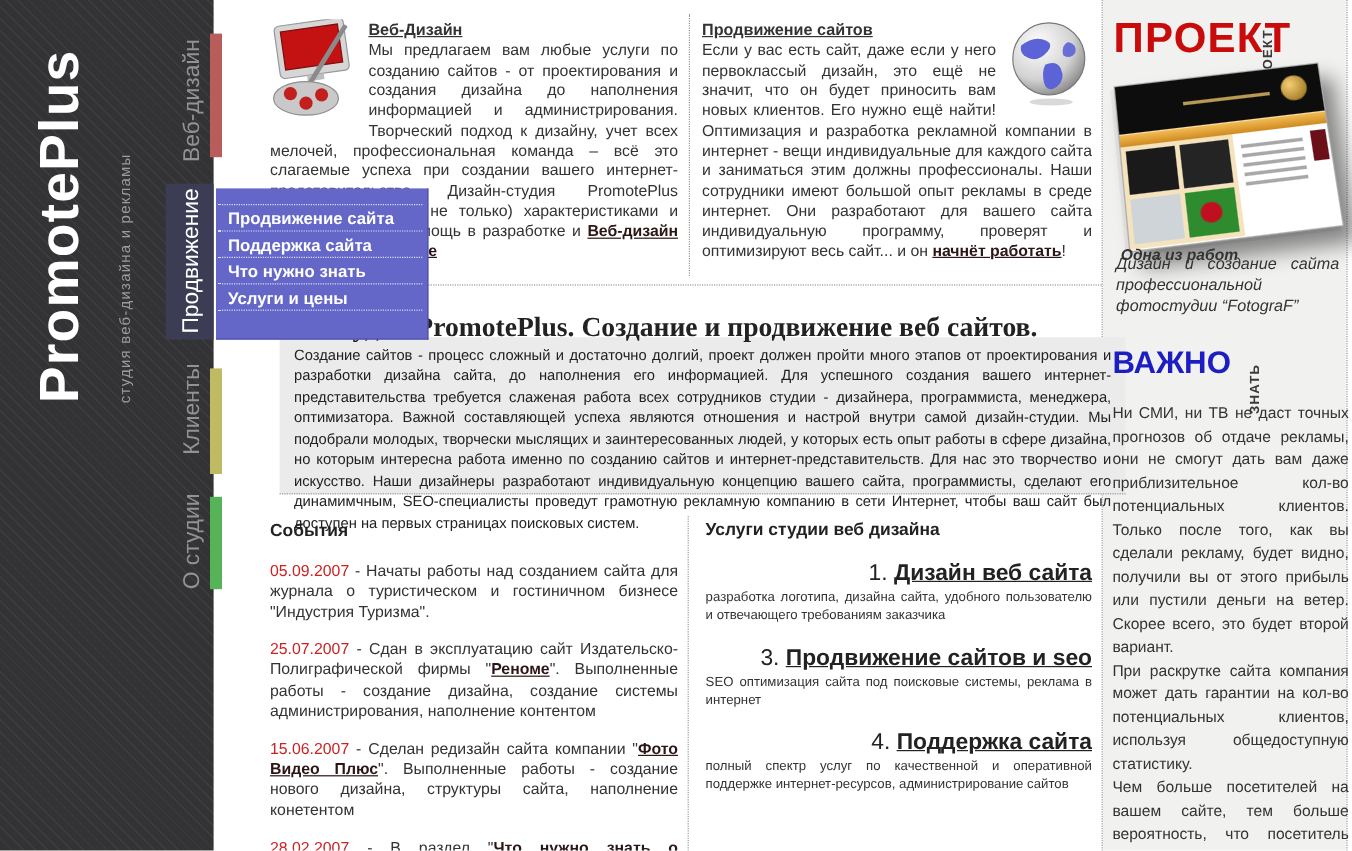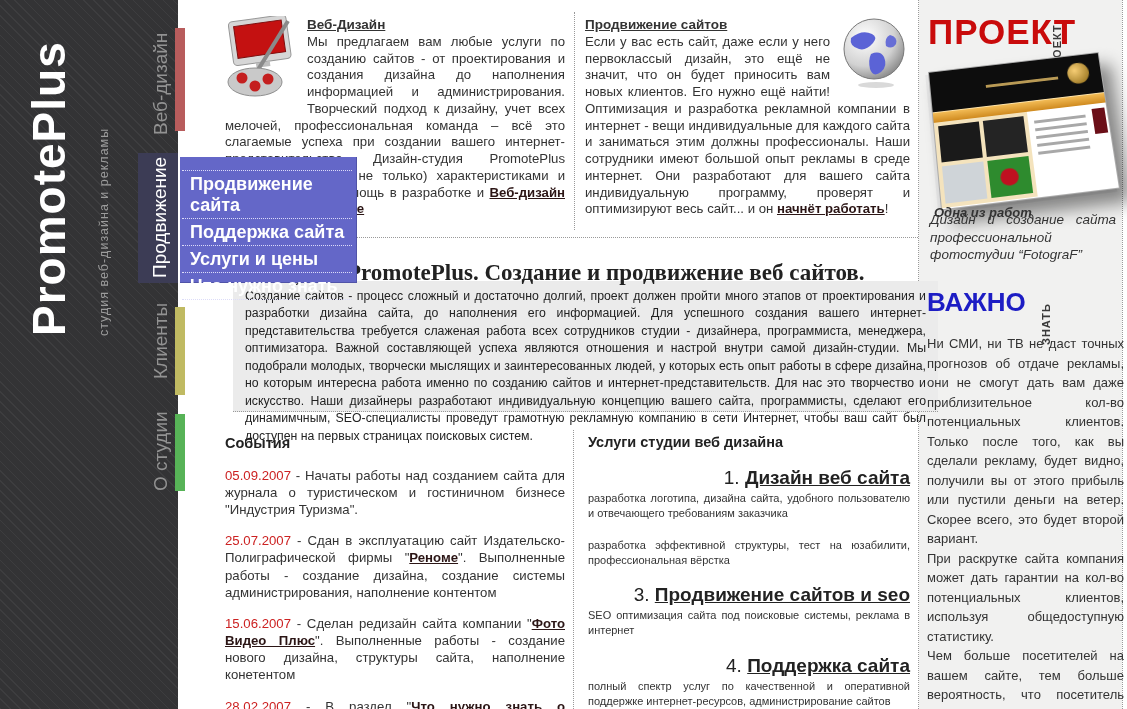--- a/index.html
+++ b/index.html
@@ -20,21 +20,21 @@
   .nav-studiolabel{left:150px;top:407px;height:84px;}
   .tab-bar{position:absolute;left:175px;width:10px;z-index:6;}
   .bar-red{top:28px;height:103px;background:#b85c5c;}
   .bar-yellow{top:307px;height:88px;background:#c0ba62;}
   .bar-green{top:414px;height:77px;background:#57b357;}
 
   
   .dropdown{position:absolute;left:180px;top:157px;width:177px;height:126px;background:#6467c8;
     z-index:50;border-right:1px solid #5053a8;border-bottom:1px solid #5053a8;box-sizing:border-box;padding-top:13px;}
   .dd-list{border-top:1px dotted #dcdcf8;margin:0 4px 0 2px;}
-  .dd-item{display:block;border-bottom:1px dotted #dcdcf8;color:#fff;font-weight:bold;font-size:18px;
+  .dd-item{display:block;border-bottom:1px dotted #dcdcf8;color:#fff;font-weight:bold;font-size:14px;
     padding:3px 4px 2px 8px;text-decoration:none;cursor:pointer;}
 
   
   .sep{position:absolute;border-left:1px dotted #999;width:0;z-index:1;}
   .sep-topmid{left:574px;top:12px;height:218px;}
   .sep-botmid{left:573px;top:430px;height:279px;}
   .sep-r1{left:918px;top:0;height:709px;}
   .sep-r2{left:1122px;top:0;height:709px;}
   .hsep{position:absolute;left:213px;top:237px;width:705px;border-top:1px dotted #999;z-index:1;}
 
@@ -111,22 +111,22 @@
     <div class="nav-label nav-studiolabel vbt">О студии</div>
   </div>
   <div class="tab-bar bar-red"></div>
   <div class="tab-bar bar-yellow"></div>
   <div class="tab-bar bar-green"></div>
 
   <div class="dropdown">
     <div class="dd-list">
       <a class="dd-item">Продвижение сайта</a>
       <a class="dd-item">Поддержка сайта</a>
+      <a class="dd-item">Что нужно знать</a>
       <a class="dd-item">Услуги и цены</a>
-      <a class="dd-item">Что нужно знать</a>
     </div>
   </div>
 
   <div class="sep sep-topmid"></div>
   <div class="sep sep-botmid"></div>
   <div class="sep sep-r1"></div>
   <div class="sep sep-r2"></div>
   <div class="hsep"></div>
 
   <div class="intro intro-left">
@@ -181,21 +181,20 @@
     <p class="event"><span class="date">28.02.2007</span><span> - В раздел "</span><a class="strong-link">Что нужно знать о продвижении сайтов</a></p>
   </div>
 
   <div class="services">
     <div class="col-head">Услуги студии веб дизайна</div>
     <div class="svc">
       <div class="svc-h"><span>1.</span> <a>Дизайн веб сайта</a></div>
       <div class="svc-d">разработка логотипа, дизайна сайта, удобного пользователю и отвечающего требованиям заказчика</div>
     </div>
     <div class="svc">
-      <div class="svc-d">разработка эффективной структуры, тест на юзабилити, профессиональная вёрстка</div>
     </div>
     <div class="svc">
       <div class="svc-h"><span>3.</span> <a>Продвижение сайтов и seo</a></div>
       <div class="svc-d">SEO оптимизация сайта под поисковые системы, реклама в интернет</div>
     </div>
     <div class="svc">
       <div class="svc-h"><span>4.</span> <a>Поддержка сайта</a></div>
       <div class="svc-d">полный спектр услуг по качественной и оперативной поддержке интернет-ресурсов, администрирование сайтов</div>
     </div>
 

